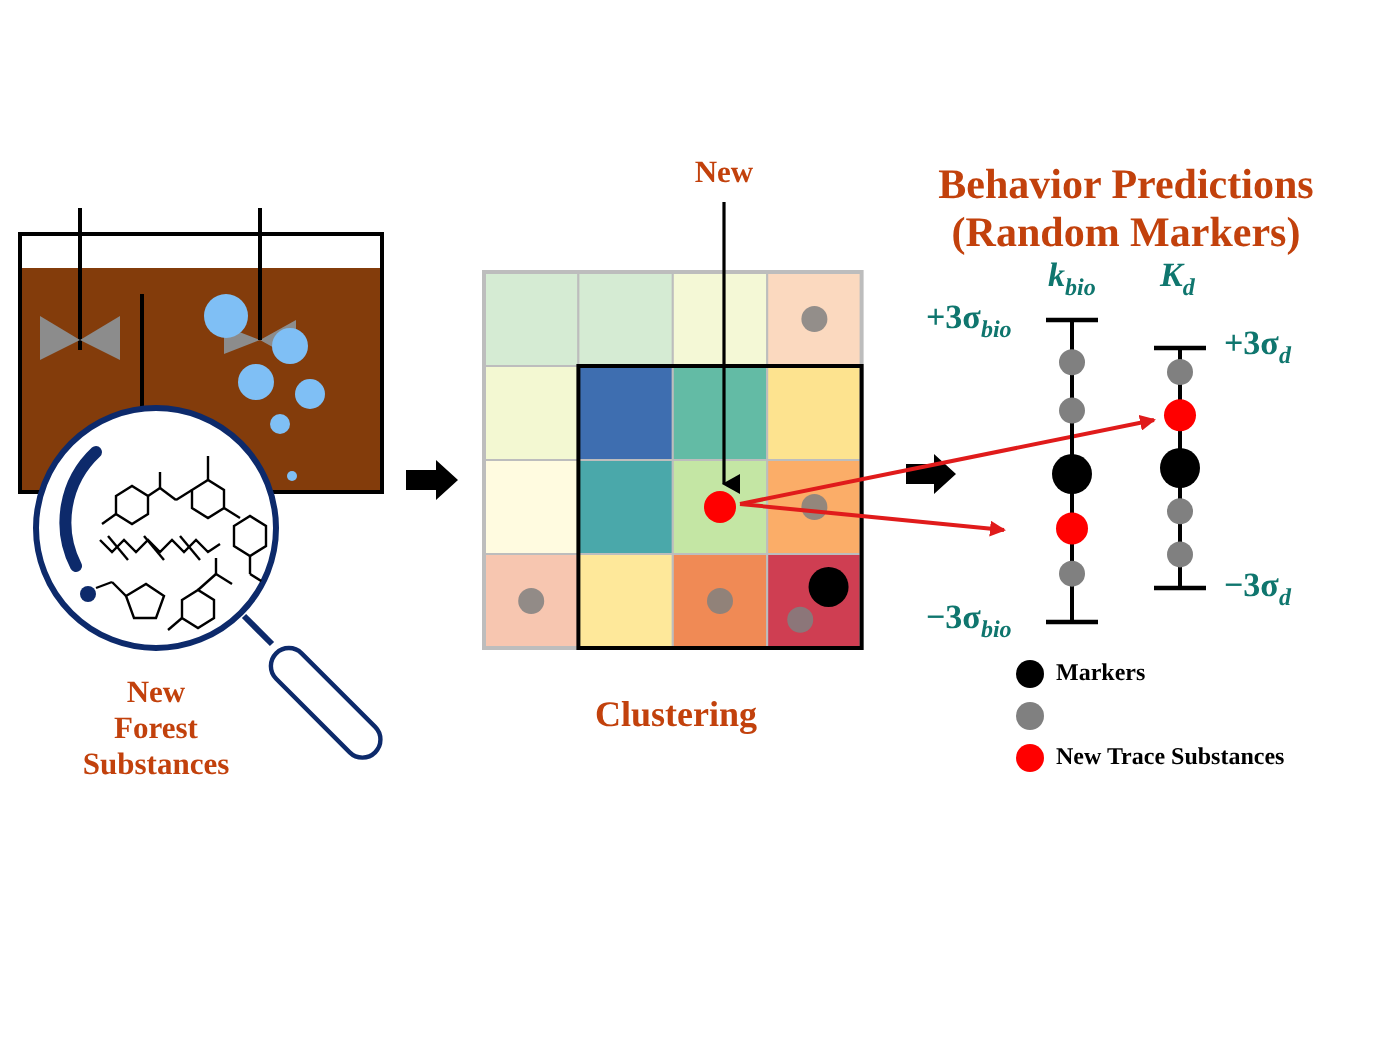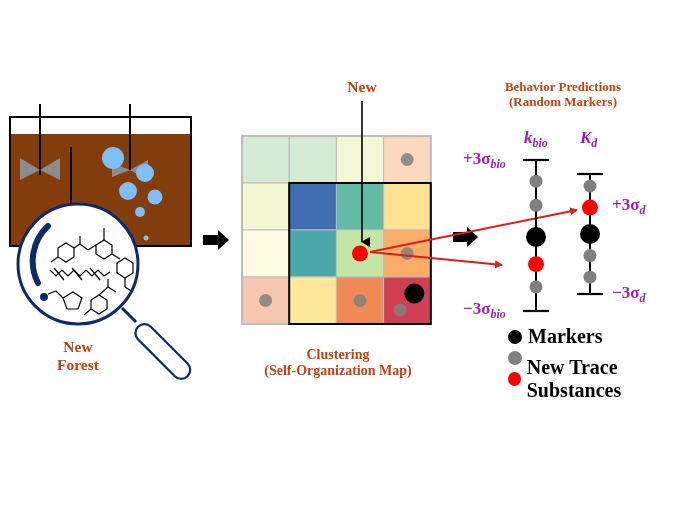--- a/index.html
+++ b/index.html
@@ -2,25 +2,25 @@
 <html><head>
 <meta charset="utf-8">
 <style>
   html, body { margin: 0; padding: 0; background: #ffffff; }
   body { width: 700px; height: 525px; position: relative; overflow: hidden;
          font-family: "Liberation Serif", serif; }
   #canvas { position: absolute; left: 0; top: 0; width: 700px; height: 525px; }
   .label { position: absolute; font-family: "Liberation Serif", serif; font-weight: bold;
            color: #c2410c; text-align: center; line-height: 1.15; }
   .legend { position: absolute; left: 508px; top: 326px; font-family: "Liberation Serif", serif;
-            font-weight: bold; font-size: 20px; color: #000; }
+            font-weight: bold; font-size: 12px; color: #000; }
   .legend-row { display: flex; align-items: center; height: 21px; }
   .legend-dot { width: 14px; height: 14px; border-radius: 50%; margin-right: 6px; }
   .mathlbl { position: absolute; font-family: "Liberation Serif", serif; font-weight: bold;
-             font-size: 17px; color: #a21caf; white-space: nowrap; }
+             font-size: 17px; color: #0f766e; white-space: nowrap; }
   .mathlbl sub { font-size: 12px; font-style: italic; }
   .mathlbl i { font-style: italic; }
 </style>
 </head>
 <body>
 
 <svg id="canvas" width="700" height="525" viewBox="0 0 700 525" xmlns="http://www.w3.org/2000/svg">
   <defs>
     <marker id="redhead" markerWidth="8" markerHeight="8" refX="7" refY="4" orient="auto" markerUnits="userSpaceOnUse">
       <path d="M0,0 L8,4 L0,8 Z" fill="#e01b1b"></path>
@@ -154,48 +154,48 @@
       <circle cx="590" cy="207.60000000000002" r="8" fill="#ff0000"></circle>
       <circle cx="590" cy="234" r="10" fill="#000000"></circle>
       <circle cx="590" cy="255.6" r="6.5" fill="#808080"></circle>
       <circle cx="590" cy="277.2" r="6.5" fill="#808080"></circle>
     </g>
 </svg>
 
 <div class="label" style="left:18px; top:338px; width:120px; font-size:15.5px;">
   <div>New</div>
   <div>Forest</div>
+  <div>Substances</div>
 </div>
 
 <div class="label" style="left:330px; top:78px; width:64px; font-size:15.5px;">New</div>
 
-<div class="label" style="left:228px; top:347px; width:220px; font-size:14px;">
+<div class="label" style="left:228px; top:347px; width:220px; font-size:18px;">
   <div>Clustering</div>
-  <div>(Self-Organization Map)</div>
-</div>
-
-<div class="label" style="left:468px; top:80px; width:190px; font-size:13px;">
+</div>
+
+<div class="label" style="left:468px; top:80px; width:190px; font-size:21px;">
   <div>Behavior Predictions</div>
   <div>(Random Markers)</div>
 </div>
 
 <div class="mathlbl" style="left:524px; top:128px;">
   <i>k</i><sub>bio</sub>
 </div>
 <div class="mathlbl" style="left:580px; top:128px;">
   <i>K</i><sub>d</sub>
 </div>
 
 <div class="mathlbl" style="left:463px; top:149px;">
   <span>+3σ</span><sub>bio</sub>
 </div>
 <div class="mathlbl" style="left:463px; top:299px;">
   <span>−3σ</span><sub>bio</sub>
 </div>
-<div class="mathlbl" style="left:612px; top:162px;margin-top:33px;">
+<div class="mathlbl" style="left:612px; top:162px;">
   <span>+3σ</span><sub>d</sub>
 </div>
 <div class="mathlbl" style="left:612px; top:283px;">
   <span>−3σ</span><sub>d</sub>
 </div>
 
 <div class="legend">
   <div class="legend-row">
     <span class="legend-dot" style="background:#000000;"></span>
     <span>Markers</span>

